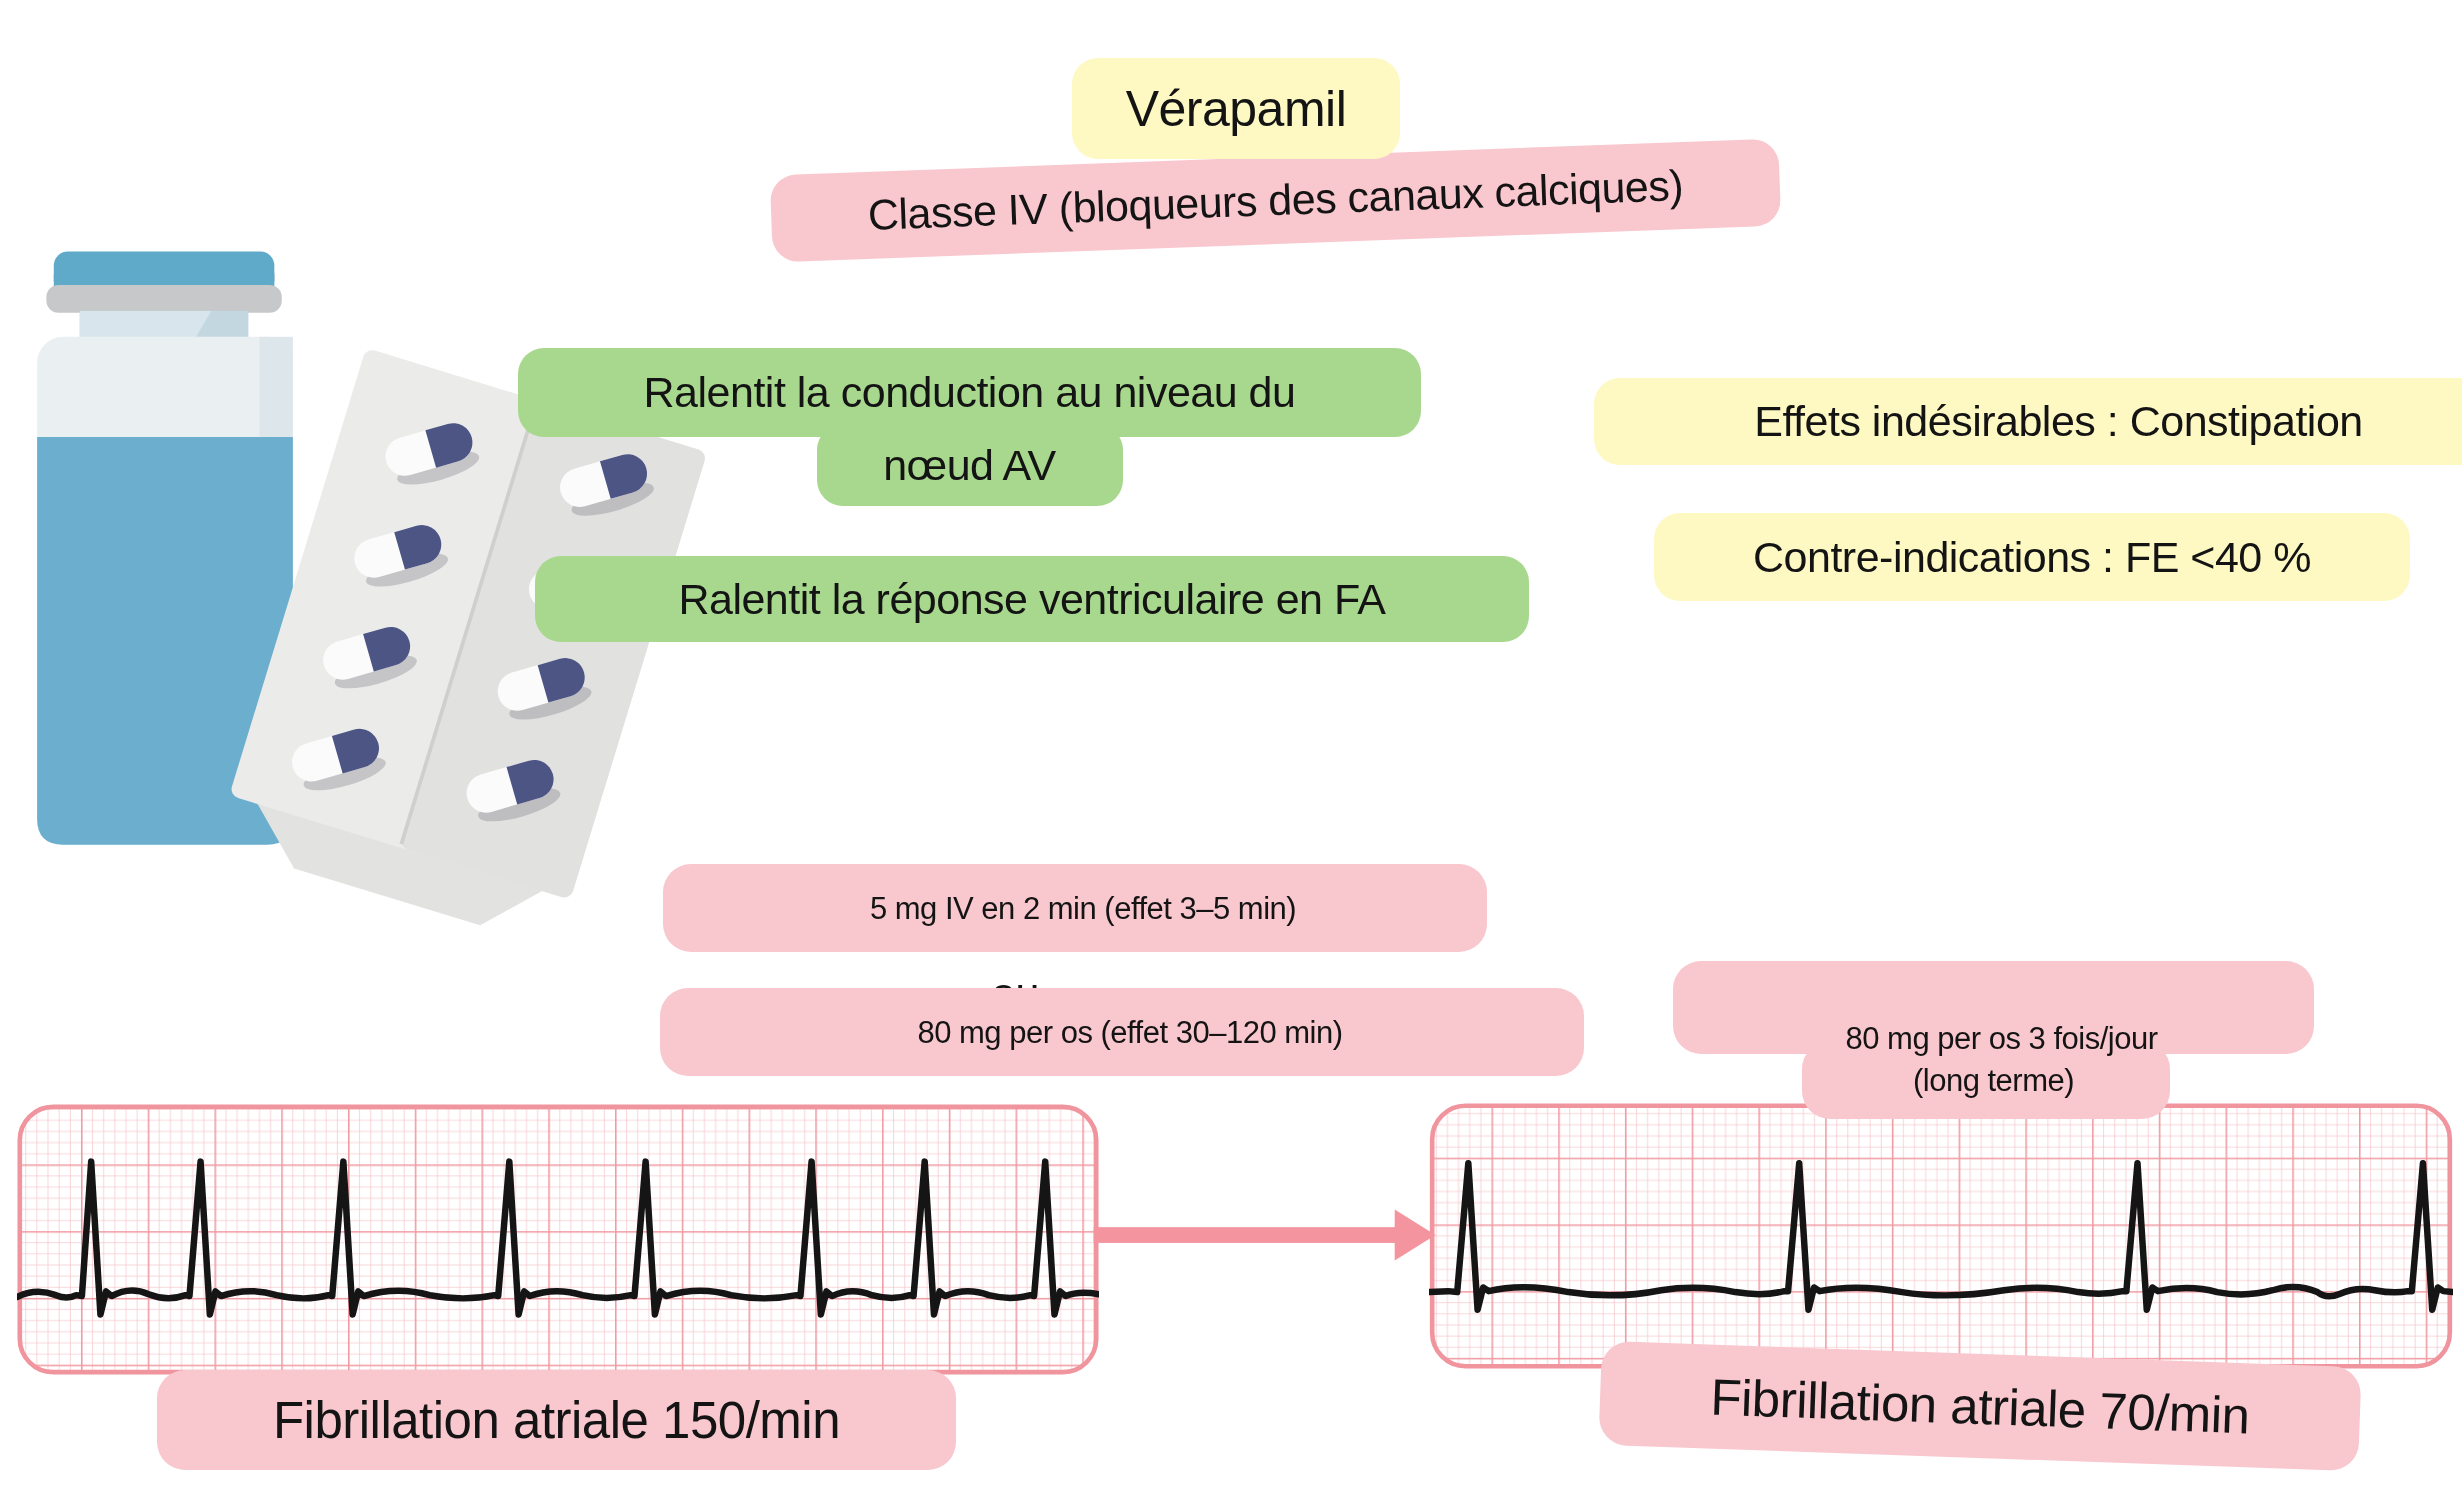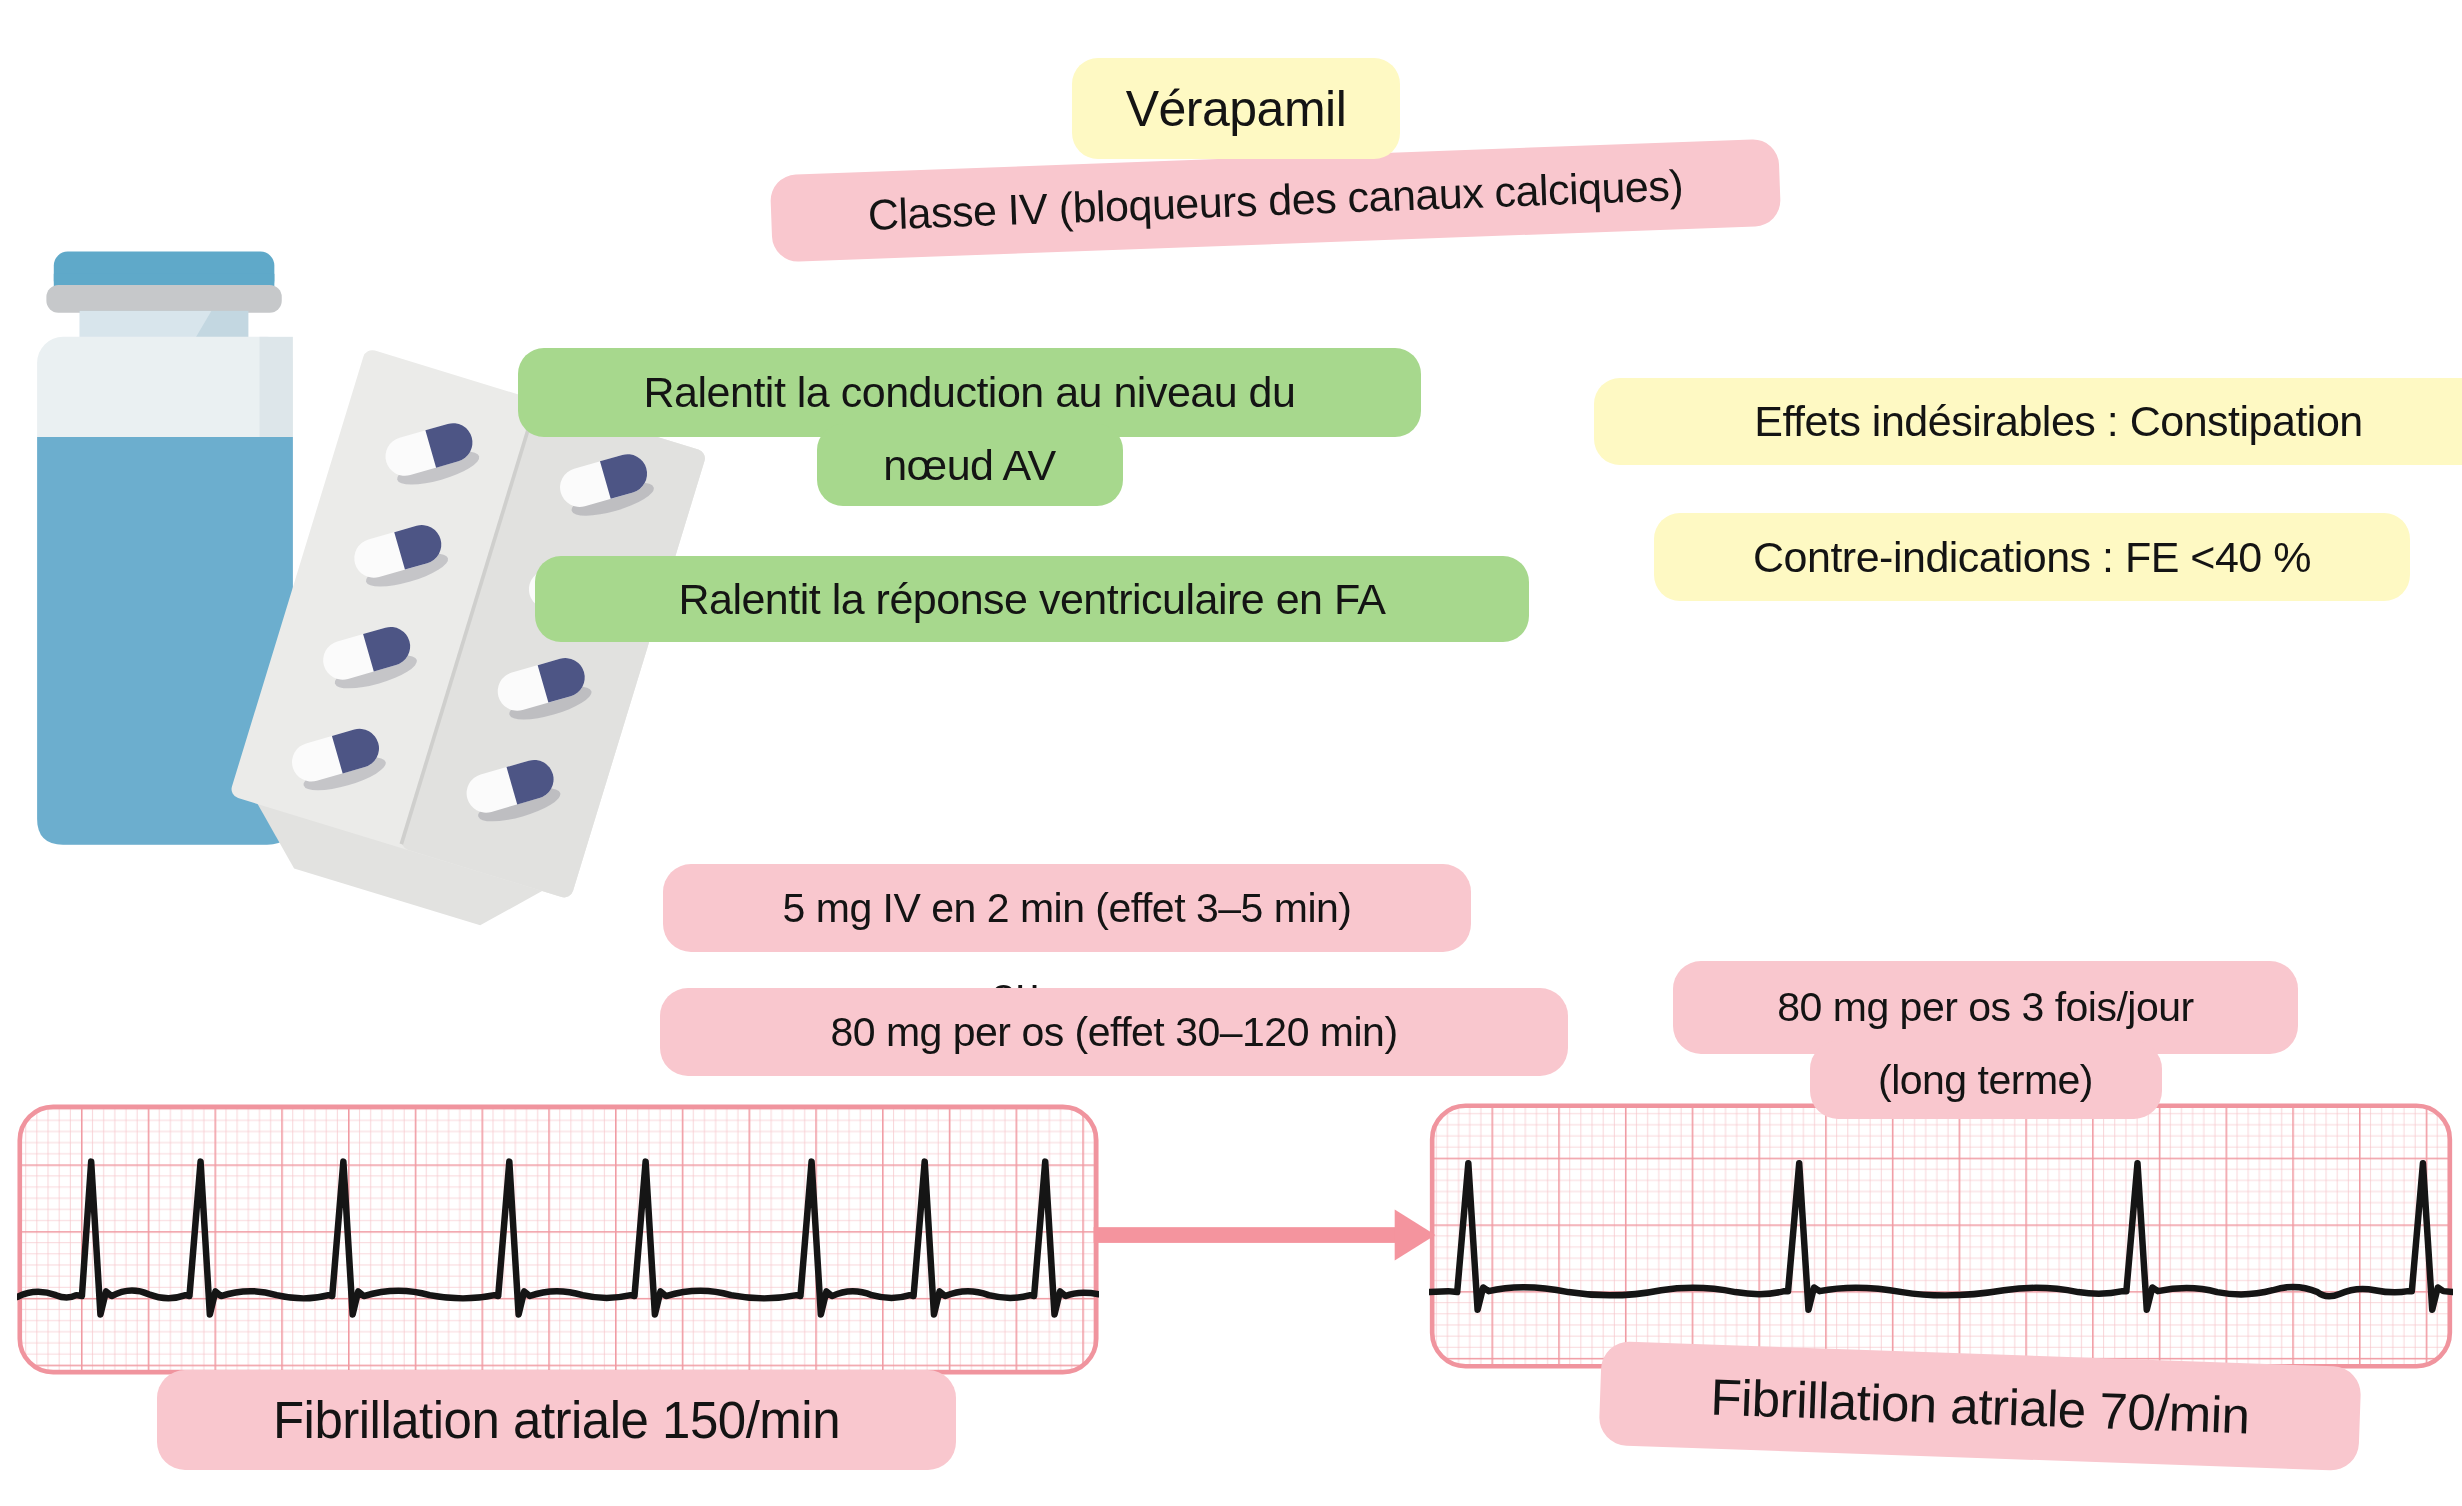--- a/index.html
+++ b/index.html
@@ -11,21 +11,21 @@
     position:absolute;display:flex;align-items:center;justify-content:center;
     white-space:nowrap;letter-spacing:-0.5px;line-height:1;
   }
   .r28{border-radius:26px;}
   .r30{border-radius:28px;}
   .bg-darkpink{background:#fef9c3;}
   .bg-lightpink{background:#F9C7CE;}
   .bg-green{background:#A7D88D;}
   .t54{font-size:50px;}
   .t46{font-size:43px;}
-  .t44{font-size:41px;}
+  .t44{font-size:31px;padding-left:16px;}
   .t55{font-size:51px;}
   .stack{position:absolute;}
   .stack .line1{display:flex;align-items:center;justify-content:center;white-space:nowrap;letter-spacing:-0.5px;line-height:1;}
   .stack .line2{display:flex;align-items:center;justify-content:center;white-space:nowrap;letter-spacing:-0.5px;line-height:1;margin-left:auto;margin-right:auto;}
   .plain-text{position:absolute;display:flex;align-items:center;justify-content:center;white-space:nowrap;line-height:1;}
   svg{position:absolute;display:block;}
 </style>
 </head>
 <body>
 
@@ -187,21 +187,21 @@
 
   <div class="plain-text t46" style="left:960px;top:972px;width:111px;height:43px;">
     <span>ou</span>
   </div>
 
   <div class="badge bg-lightpink r30 t44" style="left:660px;top:988px;width:908px;height:88px;z-index:3;">
     <span>80 mg per os (effet 30–120 min)</span>
   </div>
 
   <div class="stack" style="left:1673px;top:961px;width:625px;z-index:3;">
-    <div class="line1 bg-lightpink r30 t44" style="width:625px;height:93px;">
+    <div class="line1 bg-lightpink r30 t44" style="width:625px;height:93px;align-items:flex-end;">
       <span>80 mg per os 3 fois/jour</span>
     </div>
     <div class="line2 bg-lightpink r30 t44" style="width:352px;height:78px;margin-top:-13px;">
       <span>(long terme)</span>
     </div>
   </div>
 
   <div class="badge bg-lightpink r30 t55" style="left:157px;top:1370px;width:799px;height:100px;z-index:4;">
     <span>Fibrillation atriale 150/min</span>
   </div>

